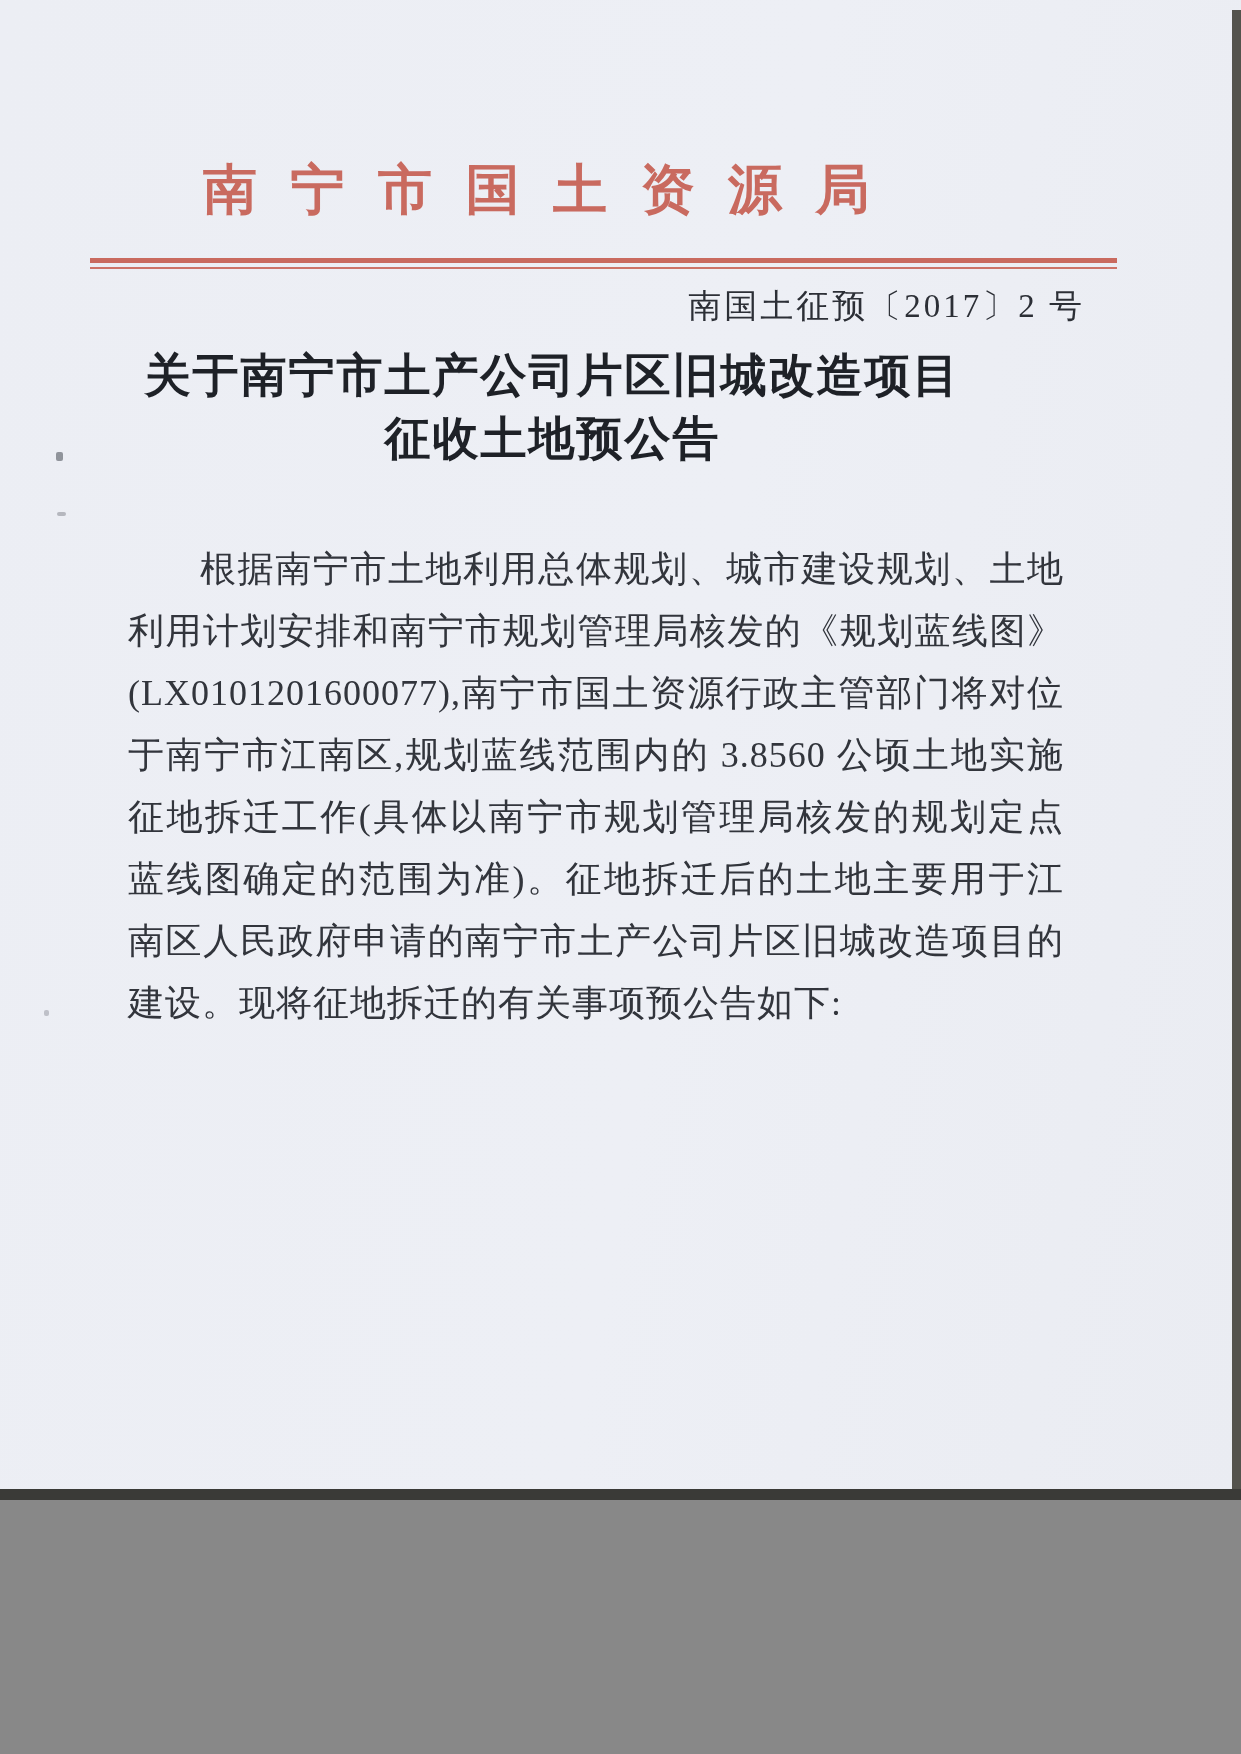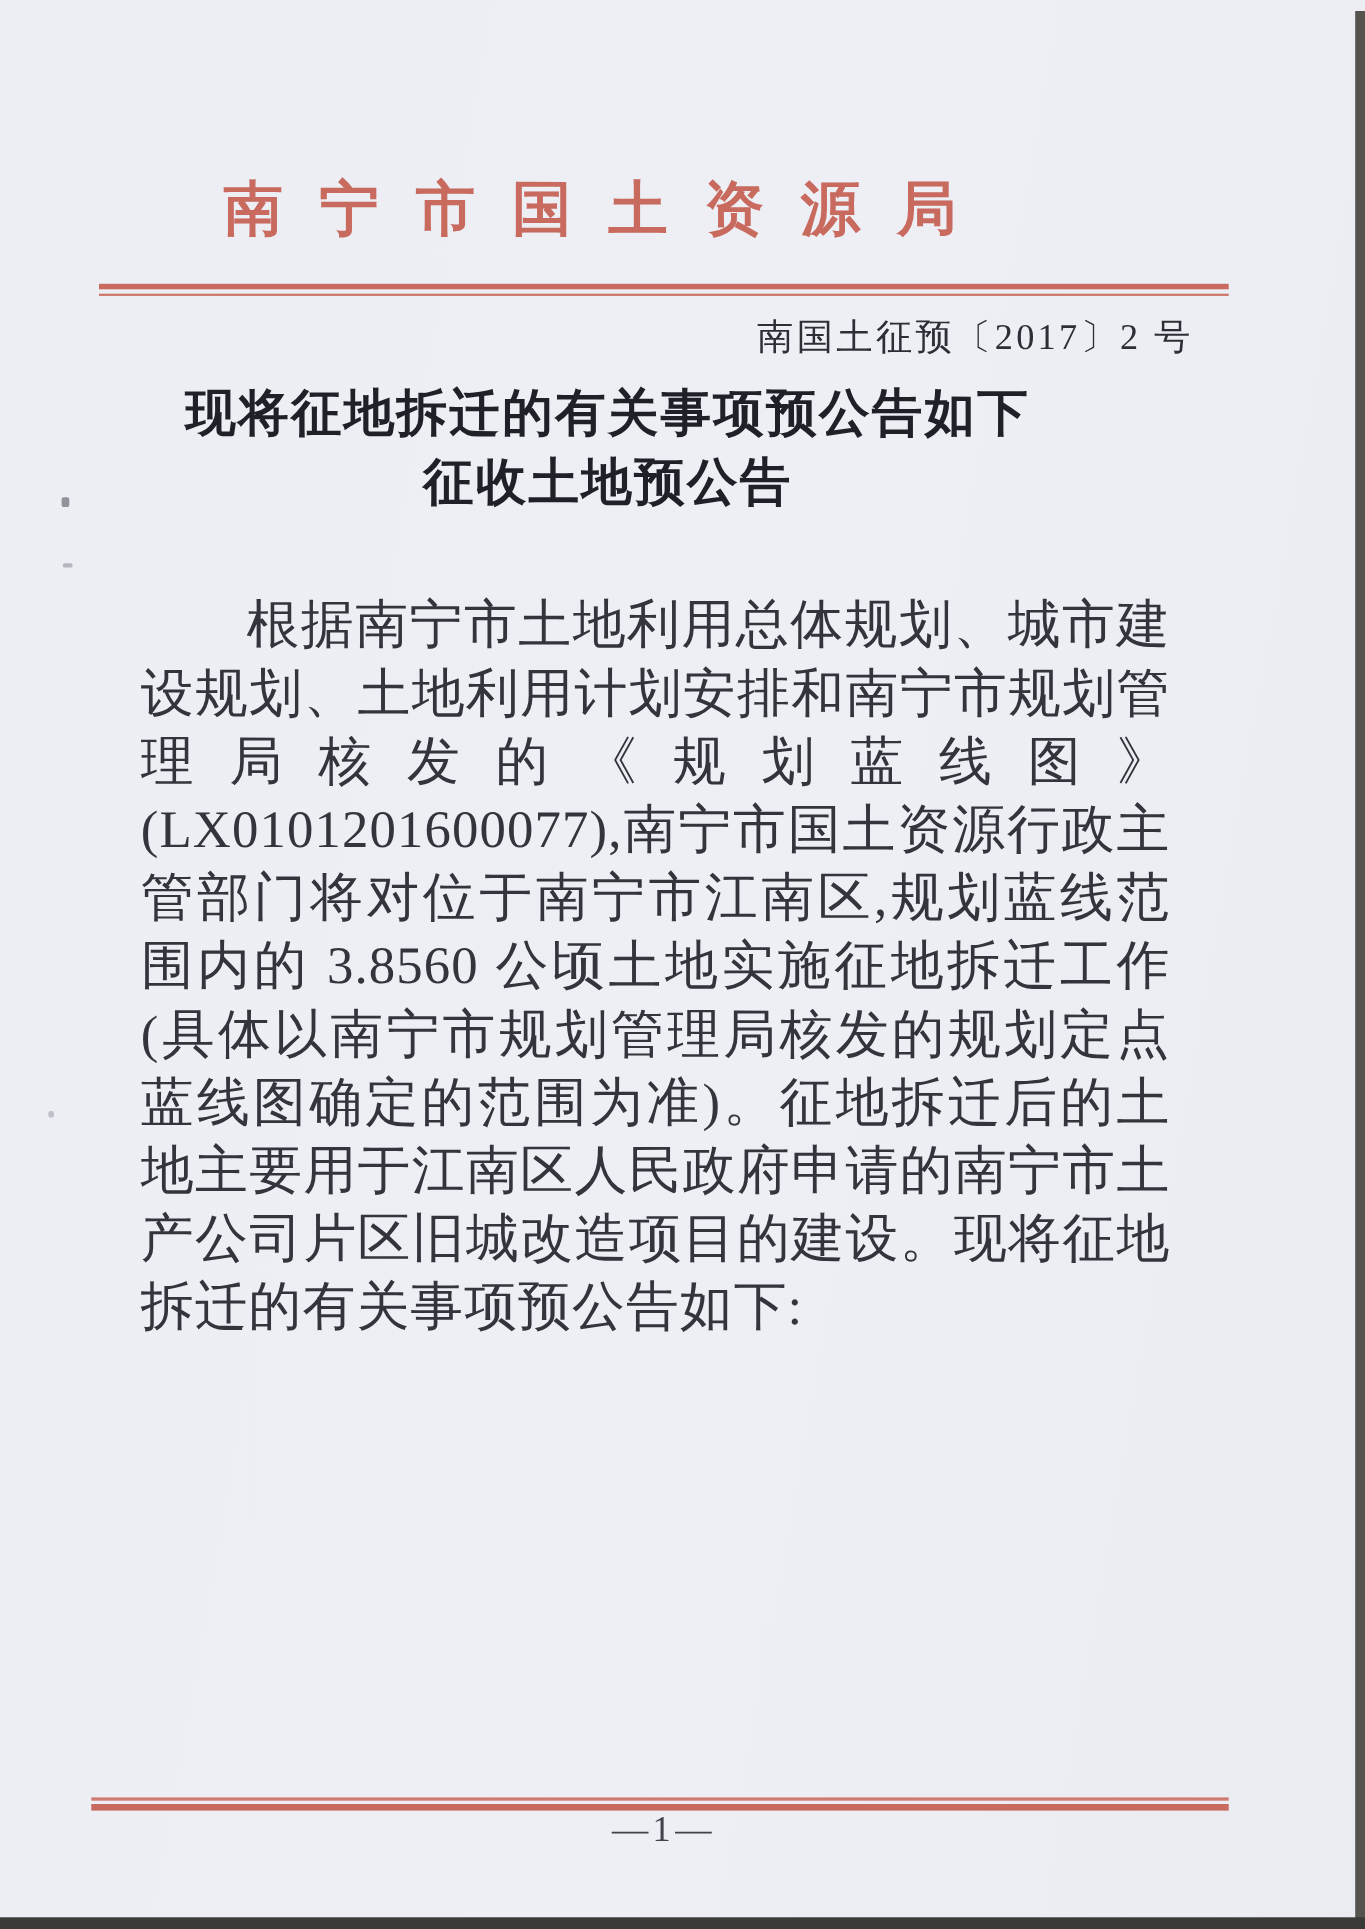--- a/index.html
+++ b/index.html
@@ -1,19 +1,19 @@
 <!DOCTYPE html>
 <html><head>
 <meta charset="utf-8">
 <style>
   html, body { margin: 0; padding: 0; background: #888; }
   .page {
     position: relative;
     width: 1241px;
-    height: 1754px;
+    height: 1500px;
     margin: 0 auto;
     background: #edeef4;
     background: linear-gradient(100deg, #eceef4 0%, #edeff5 55%, #eaecf2 100%);
     overflow: hidden;
     font-family: "Liberation Serif", "DejaVu Serif", serif;
   }
 
   
   .agency {
     position: absolute;
@@ -57,21 +57,21 @@
     color: #1e2127;
     line-height: 63px;
     letter-spacing: 2px;
   }
 
   .body-text {
     position: absolute;
     top: 538px;
     left: 128px;
     width: 936px;
-    font-size: 48px;
+    font-size: 36px;
     color: #32353c;
     line-height: 62px;
     text-align: justify;
     text-justify: inter-ideograph;
     letter-spacing: 1px;
   }
   .body-text p { margin: 0 0 10px 0; text-indent: 2em; }
 
   
   .rule-foot { position: absolute; left: 83px; top: 1634px; width: 1034px; }
@@ -108,21 +108,21 @@
 
   <div class="rule-head">
     <div class="thick"></div>
     <div class="gap"></div>
     <div class="thin"></div>
   </div>
 
   <div class="doc-number">南国土征预〔2017〕2 号</div>
 
   <div class="title">
-    <div>现将征地拆迁的有关事项预公告如下</div>
+    <div>关于南宁市土产公司片区旧城改造项目</div>
     <div>征收土地预公告</div>
   </div>
 
   <div class="body-text">
     <p>根据南宁市土地利用总体规划、城市建设规划、土地利用计划安排和南宁市规划管理局核发的《规划蓝线图》(LX0101201600077),南宁市国土资源行政主管部门将对位于南宁市江南区,规划蓝线范围内的 3.8560 公顷土地实施征地拆迁工作(具体以南宁市规划管理局核发的规划定点蓝线图确定的范围为准)。征地拆迁后的土地主要用于江南区人民政府申请的南宁市土产公司片区旧城改造项目的建设。现将征地拆迁的有关事项预公告如下:</p>
   </div>
 
   <div class="rule-foot">
     <div class="thin"></div>
     <div class="gap"></div>

